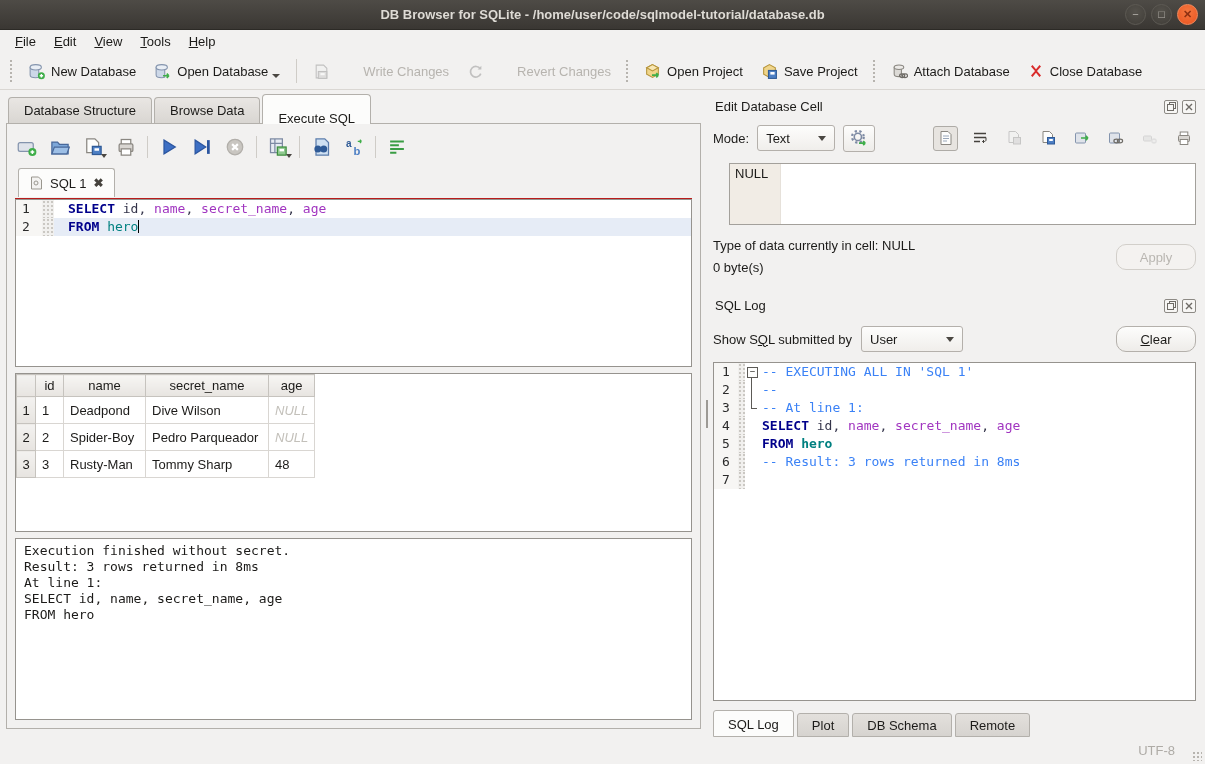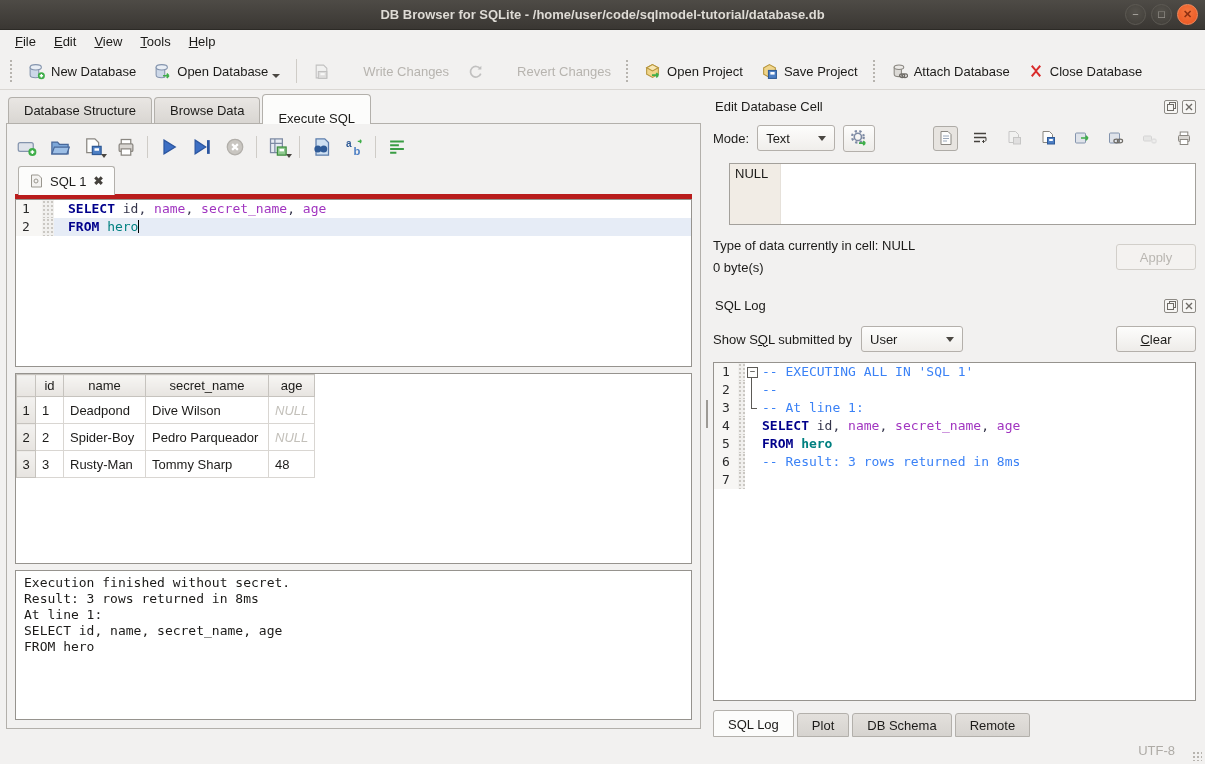--- a/index.html
+++ b/index.html
@@ -49,21 +49,21 @@
   .tab-frame { flex:1; border:1px solid #b3b0ab; background:#f2f1f0; padding:8px; display:flex; flex-direction:column; min-height:0; }
 
   
   .sql-toolbar { display:flex; align-items:center; height:30px; margin:0 0 6px 2px; gap:13px; }
   .sicon { width:20px; height:20px; display:flex; align-items:center; justify-content:center; position:relative; }
   .sicon .mini-caret { position:absolute; right:-4px; bottom:-1px; width:0; height:0;
      border-left:3.5px solid transparent; border-right:3.5px solid transparent; border-top:4px solid #4a4742; }
   .ssep { width:1px; height:22px; background:#cfccc7; margin:0 -2px; }
 
   
-  .sqltab-bar { display:flex; align-items:flex-end; height:31px; border-bottom:5px solid #b91c1c; padding-left:3px; }
+  .sqltab-bar { display:flex; height:31px; border-bottom:1px solid #b91c1c; padding-left:3px; }
   .sqltab { display:flex; align-items:center; gap:7px; background:#fcfcfb; border:1px solid #b3b0ab; border-bottom:none;
             border-radius:3px 3px 0 0; padding:5px 11px; margin-bottom:-1px; height:29px; }
   .sqltab .x { color:#45423d; font-weight:bold; font-size:12px; }
 
   
   .code-font { font-family:"DejaVu Sans Mono",monospace; font-size:13px; }
   .editor { height:168px; border:1px solid #96938e; background:#fff; overflow:hidden; }
   .cline { display:flex; height:18px; align-items:stretch; }
   .ln { width:26px; padding:1px 0 0 6px; background:#f7f6f4; color:#2b2b2b; flex:none; }
   .hatch { width:12px; flex:none; background-color:#f1f0ee;
@@ -85,21 +85,21 @@
   .tk-tbl { color:#008080; }
   .tk-tblb { color:#008080; font-weight:bold; }
   .tk-comment { color:#3b82f6; }
 
   
   .hsplit { height:6px; position:relative; flex:none; }
   .hsplit::after { content:''; position:absolute; top:2px; left:50%; transform:translateX(-50%);
     width:30px; height:2px; background-image:radial-gradient(#9d9a95 1px, transparent 1.3px); background-size:6px 2px; }
 
   
-  .table-wrap { height:191px; border:1px solid #96938e; background:#fff; overflow:hidden; }
+  .table-wrap { height:159px; border:1px solid #96938e; background:#fff; overflow:hidden; }
   table.grid { border-collapse:collapse; }
   table.grid th { background:linear-gradient(#f7f6f4,#e7e4e0); border:1px solid #c6c3be; font-weight:normal;
                   height:22px; padding:0 6px; }
   table.grid td { border:1px solid #d9d6d2; height:27px; padding:0 6px; background:#fff; }
   table.grid .rowhdr { width:19px; padding:0 3px; background:linear-gradient(#f3f2f0,#e7e4e0); border:1px solid #c6c3be; font-weight:normal; }
   .col-id { width:28px; } .col-name { width:82px; } .col-secret { width:123px; } .col-age { width:45px; }
   td.nullval { color:#c3c0ba; font-style:italic; }
 
   
   .msg-box { flex:1; border:1px solid #96938e; background:#fff; padding:4px 8px; line-height:16px; overflow:hidden; }
@@ -116,21 +116,21 @@
   .tool-btn { width:32px; height:27px; border:1px solid #b4b0ab; border-radius:3px; background:linear-gradient(#fdfdfc,#eeece9);
               display:flex; align-items:center; justify-content:center; }
   .cell-icons { display:flex; align-items:center; gap:9px; margin-left:auto; }
   .ci { width:25px; height:25px; display:flex; align-items:center; justify-content:center; border-radius:3px; }
   .ci.active { border:1px solid #aeaba6; background:#e7e4e0; }
   .ci.disabled svg { opacity:.4; filter:grayscale(1); }
   .cell-editor { height:62px; border:1px solid #a3a09b; background:#fff; display:flex; margin:2px 0 10px 16px; }
   .cell-gutter { width:51px; background:#f1ece5; border-right:1px solid #e6e1da; padding:2px 5px; }
   .info-row { display:flex; align-items:center; margin-bottom:10px; }
   .info-lines div { line-height:22px; }
-  .btn { min-width:80px; height:26px; border:1px solid #b4b0ab; border-radius:3px;
+  .btn { min-width:80px; height:26px; border:1px solid #b4b0ab; border-radius:10px;
          background:linear-gradient(#fdfdfc,#eeece9); display:flex; align-items:center; justify-content:center; padding:0 12px; }
   .btn.disabled { color:#b9b6b1; background:#f4f2f0; border-color:#d2cfca; }
   .filter-row { display:flex; align-items:center; gap:9px; height:38px; margin-bottom:4px; }
   .log-editor { flex:1; border:1px solid #96938e; background:#fff; overflow:hidden; margin-bottom:9px; min-height:0; }
   .log-editor .ln { width:24px; padding-left:8px; }
   .log-editor .codecell { padding-left:2px; }
 
   
   .btabs { display:flex; align-items:flex-end; height:27px; }
   .btab { padding:4px 14px 5px 14px; background:linear-gradient(#e3e0dc,#d6d3cf); border:1px solid #b3b0ab;

